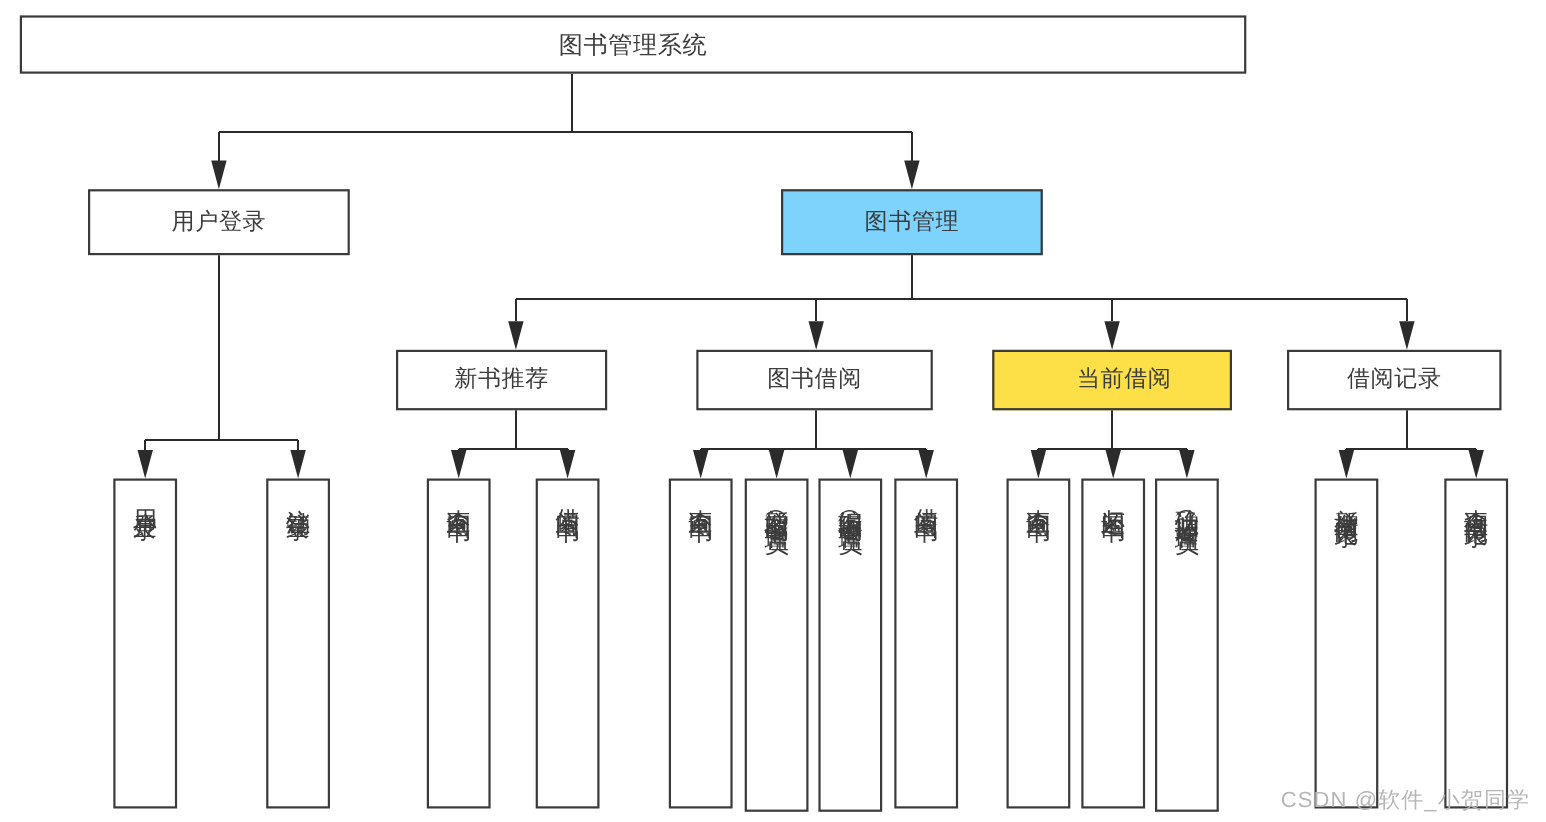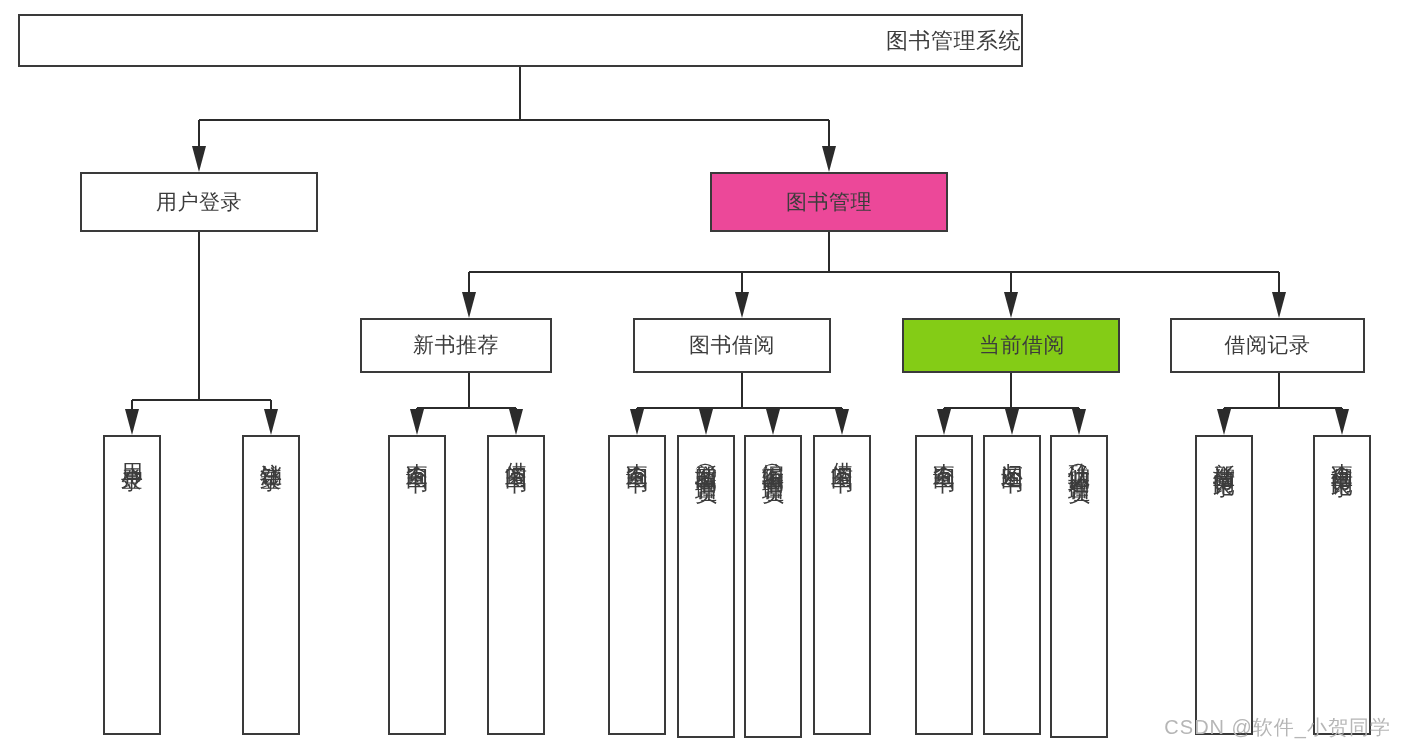--- a/index.html
+++ b/index.html
@@ -123,41 +123,41 @@
         <polygon points="1072,409 1086,409 1079,435" fill="#2b2b2b"></polygon>
         <line x1="1279" y1="373" x2="1279" y2="408" stroke="#2b2b2b" stroke-width="2" shape-rendering="crispEdges"></line>
         <line x1="1224" y1="408" x2="1342" y2="408" stroke="#2b2b2b" stroke-width="2" shape-rendering="crispEdges"></line>
         <line x1="1224" y1="408" x2="1224" y2="409" stroke="#2b2b2b" stroke-width="2" shape-rendering="crispEdges"></line>
         <polygon points="1217,409 1231,409 1224,435" fill="#2b2b2b"></polygon>
         <line x1="1342" y1="408" x2="1342" y2="409" stroke="#2b2b2b" stroke-width="2" shape-rendering="crispEdges"></line>
         <polygon points="1335,409 1349,409 1342,435" fill="#2b2b2b"></polygon>
       </g>
   </svg>
 
-  <div class="node root" id="node-root" style="left: 18px; top: 14px; width: 1005px; height: 53px; border-color: rgb(58, 58, 58); background: rgb(255, 255, 255); justify-content: flex-end;">
+  <div class="node root" id="node-root" style="left: 18px; top: 14px; width: 1115px; height: 53px; border-color: rgb(58, 58, 58); background: rgb(255, 255, 255);">
     <span class="node-label">图书管理系统</span>
   </div>
 
   <div class="node" id="node-user_login" style="left: 80px; top: 172px; width: 238px; height: 60px; border-color: rgb(58, 58, 58); background: rgb(255, 255, 255);">
     <span class="node-label">用户登录</span>
   </div>
 
-  <div class="node" id="node-book_manage" style="left: 710px; top: 172px; width: 238px; height: 60px; border-color: rgb(58, 58, 58); background: #ec4899;">
+  <div class="node" id="node-book_manage" style="left: 710px; top: 172px; width: 238px; height: 60px; border-color: rgb(58, 58, 58); background: #7dd3fc;">
     <span class="node-label">图书管理</span>
   </div>
 
   <div class="node" id="node-new_book_rec" style="left: 360px; top: 318px; width: 192px; height: 55px; border-color: rgb(58, 58, 58); background: rgb(255, 255, 255);">
     <span class="node-label">新书推荐</span>
   </div>
 
-  <div class="node" id="node-book_borrow" style="left: 633px; top: 318px; width: 198px; height: 55px; border-color: rgb(58, 58, 58); background: rgb(255, 255, 255);">
+  <div class="node" id="node-book_borrow" style="left: 633px; top: 318px; width: 215px; height: 55px; border-color: rgb(58, 58, 58); background: rgb(255, 255, 255);">
     <span class="node-label">图书借阅</span>
   </div>
 
-  <div class="node" id="node-current_borrow" style="left: 902px; top: 318px; width: 218px; height: 55px; border-color: rgb(58, 58, 58); background: #84cc16; padding-left: 22px;">
+  <div class="node" id="node-current_borrow" style="left: 902px; top: 318px; width: 218px; height: 55px; border-color: rgb(58, 58, 58); background: #fde047; padding-left: 22px;">
     <span class="node-label">当前借阅</span>
   </div>
 
   <div class="node" id="node-borrow_record" style="left: 1170px; top: 318px; width: 195px; height: 55px; border-color: rgb(58, 58, 58); background: rgb(255, 255, 255);">
     <span class="node-label">借阅记录</span>
   </div>
 
   <div id="leaf-container">
       <div class="node vertical" id="leaf-user-login" style="left: 103px; top: 435px; width: 58px; height: 300px; border-color: rgb(58, 58, 58);">
         <span class="node-label" style="color: rgb(60, 60, 60);">用户登录</span>

